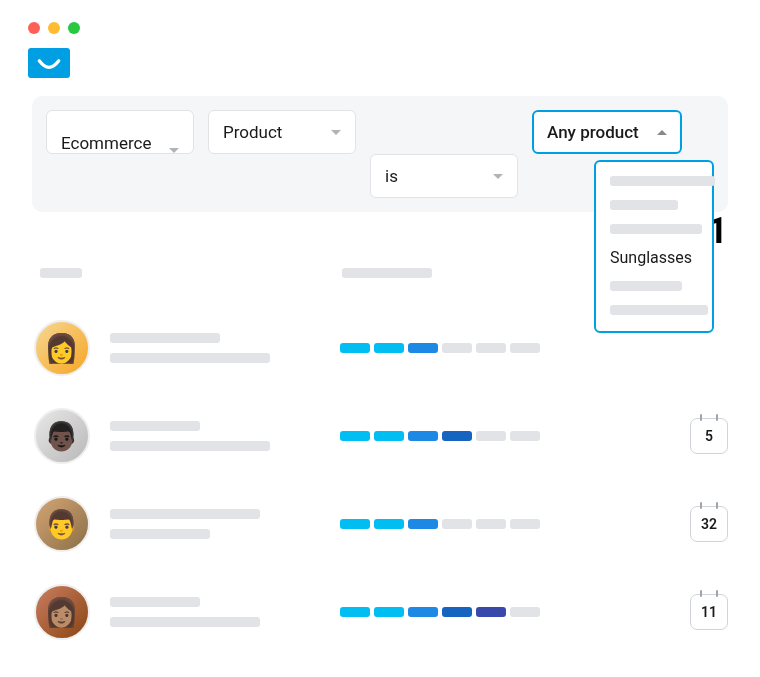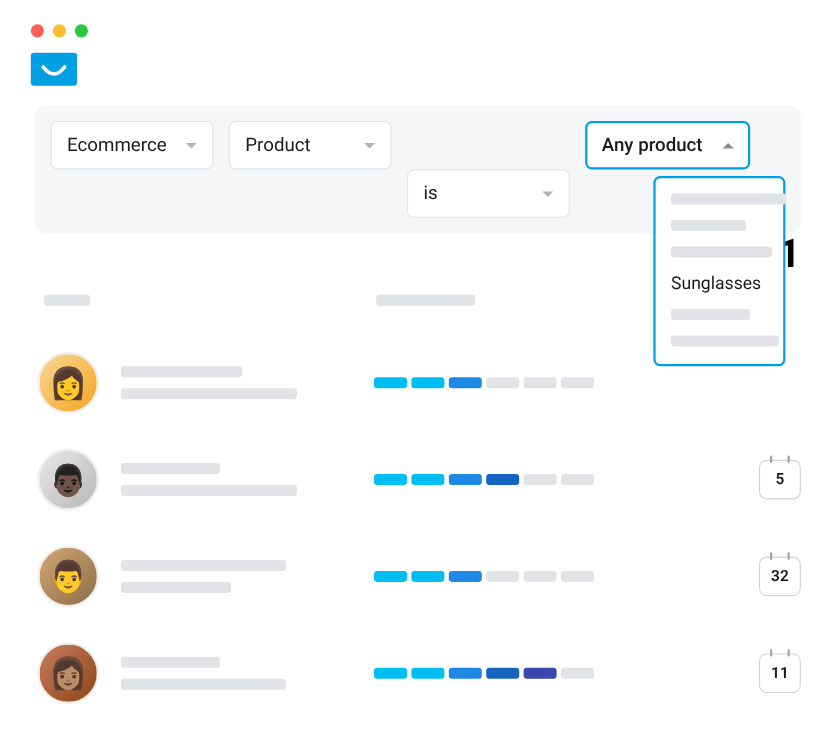--- a/index.html
+++ b/index.html
@@ -14,21 +14,21 @@
     .logo { margin: 14px 0 0 28px; width: 42px; height: 30px; background: #009fe3; border-radius: 3px; position: relative; overflow: hidden; display: flex; align-items: center; justify-content: center; }
     .logo svg { width: 26px; height: 26px; }
     
     .filter-bar { margin: 18px 32px 0 32px; background: #f5f6f7; border-radius: 10px; padding: 14px; display: flex; gap: 14px; position: relative; }
     
     .dropdown { background: #fff; border: 1px solid #e1e3e6; border-radius: 6px; height: 44px; display: flex; align-items: center; padding: 0 14px; gap: 8px; cursor: pointer; font-size: 17px; color: #1a1a1a; }
     .dropdown .caret { margin-left: auto; width: 0; height: 0; border-left: 5px solid transparent; border-right: 5px solid transparent; border-top: 5px solid #b0b4b9; }
     .dropdown.active { border: 2px solid #009fe3; padding: 0 13px; }
     .dropdown.active .caret-up { width: 0; height: 0; border-left: 5px solid transparent; border-right: 5px solid transparent; border-bottom: 5px solid #888; margin-left: auto; }
     
-    .dd-ecommerce { width: 148px; }
+    .dd-ecommerce { width: 148px; align-items: flex-end; }
     .dd-product { width: 148px; }
     .dd-is { width: 148px; margin-top: 44px; }
     .dd-any { width: 150px; font-weight: 500; }
     
     .options-panel { position: absolute; top: 64px; right: 14px; width: 120px; background: #fff; border: 2px solid #009fe3; border-radius: 6px; padding: 14px 14px 14px 14px; z-index: 10; }
     .option-placeholder { height: 10px; background: #e1e3e6; border-radius: 3px; margin-bottom: 14px; }
     .option-text { font-size: 16px; color: #1a1a1a; margin-bottom: 14px; cursor: pointer; }
     .opw1 { width: 105px; }
     .opw2 { width: 68px; }
     .opw3 { width: 92px; }

